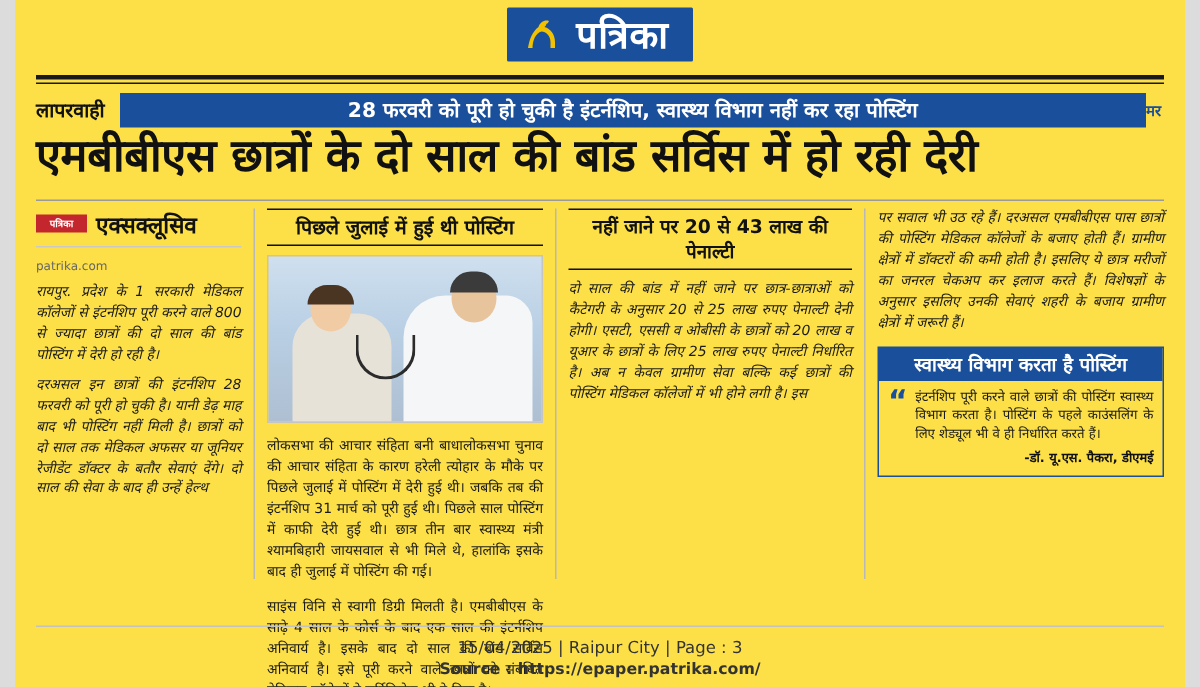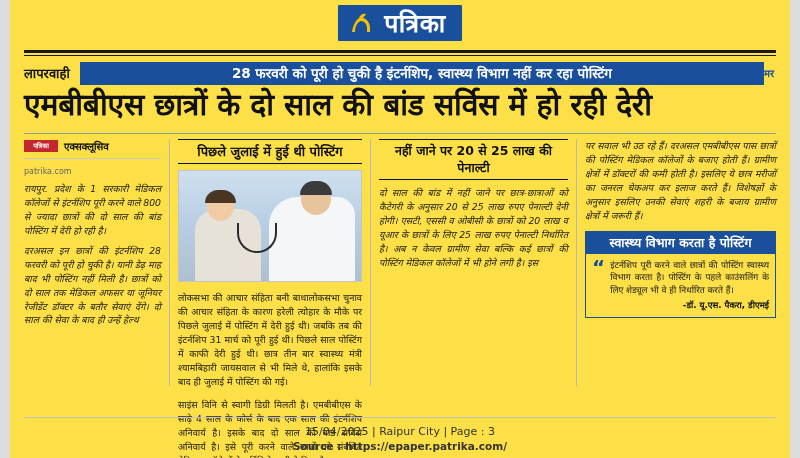--- a/index.html
+++ b/index.html
@@ -122,21 +122,21 @@
     display: flex; align-items: center; gap: 6px;
     border-bottom: 1px solid #c9c9c9;
     padding-bottom: 5px; margin-bottom: 8px;
   }
   .excl-logo {
     background: #c4262e; color: #fff;
     font-size: 6.5px; font-weight: bold;
     padding: 3px 3px; line-height: 1.05;
     text-align: center; width: 34px;
   }
-  .excl-text { font-size: 10px; font-weight: bold; color: #111; }
+  .excl-text { font-size: 15px; font-weight: bold; color: #111; }
 
   .byline { margin-bottom: 6px; }
   .byline-name { font-size: 10.5px; font-weight: bold; color: #222; }
   .byline-site { font-size: 8px; color: #666; }
 
   .body-text {
     font-size: 9.3px;
     line-height: 1.5;
     color: #1b1b1b;
     text-align: justify;
@@ -299,21 +299,21 @@
         <div class="caption">
           <p>लोकसभा की आचार संहिता बनी बाधालोकसभा चुनाव की आचार संहिता के कारण हरेली त्योहार के मौके पर पिछले जुलाई में पोस्टिंग में देरी हुई थी। जबकि तब की इंटर्नशिप 31 मार्च को पूरी हुई थी। पिछले साल पोस्टिंग में काफी देरी हुई थी। छात्र तीन बार स्वास्थ्य मंत्री श्यामबिहारी जायसवाल से भी मिले थे, हालांकि इसके बाद ही जुलाई में पोस्टिंग की गई।</p>
           <p>साइंस विनि से स्वागी डिग्री मिलती है। एमबीबीएस के साढ़े 4 साल के कोर्स के बाद एक साल की इंटर्नशिप अनिवार्य है। इसके बाद दो साल की बांड सर्विस अनिवार्य है। इसे पूरी करने वाले छात्रों को संबंधित मेडिकल कॉलेजों ने सर्टिफिकेट भी दे दिया है।</p>
         </div>
 
       </div>
 
       <div class="vdiv"></div>
 
       <div class="col col-3">
-        <div class="subhead-red">नहीं जाने पर 20 से 25 लाख की पेनाल्टी</div>
+        <div class="subhead-red">नहीं जाने पर 20 से 43 लाख की पेनाल्टी</div>
         <div class="body-text">
           <p>दो साल की बांड में नहीं जाने पर छात्र-छात्राओं को कैटेगरी के अनुसार 20 से 25 लाख रुपए पेनाल्टी देनी होगी। एसटी, एससी व ओबीसी के छात्रों को 20 लाख व यूआर के छात्रों के लिए 25 लाख रुपए पेनाल्टी निर्धारित है। अब न केवल ग्रामीण सेवा बल्कि कई छात्रों की पोस्टिंग मेडिकल कॉलेजों में भी होने लगी है। इस</p>
         </div>
       </div>
 
       <div class="vdiv"></div>
 
       <div class="col col-4">
         <div class="body-text">
           <p>पर सवाल भी उठ रहे हैं। दरअसल एमबीबीएस पास छात्रों की पोस्टिंग मेडिकल कॉलेजों के बजाए होती हैं। ग्रामीण क्षेत्रों में डॉक्टरों की कमी होती है। इसलिए ये छात्र मरीजों का जनरल चेकअप कर इलाज करते हैं। विशेषज्ञों के अनुसार इसलिए उनकी सेवाएं शहरी के बजाय ग्रामीण क्षेत्रों में जरूरी हैं।</p>

